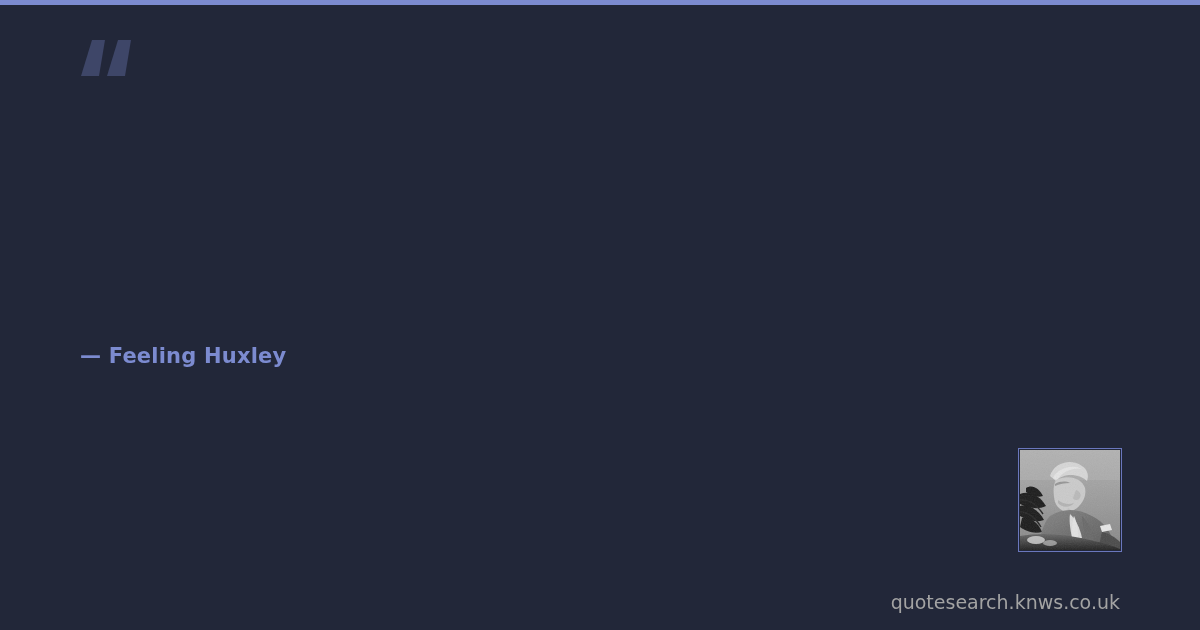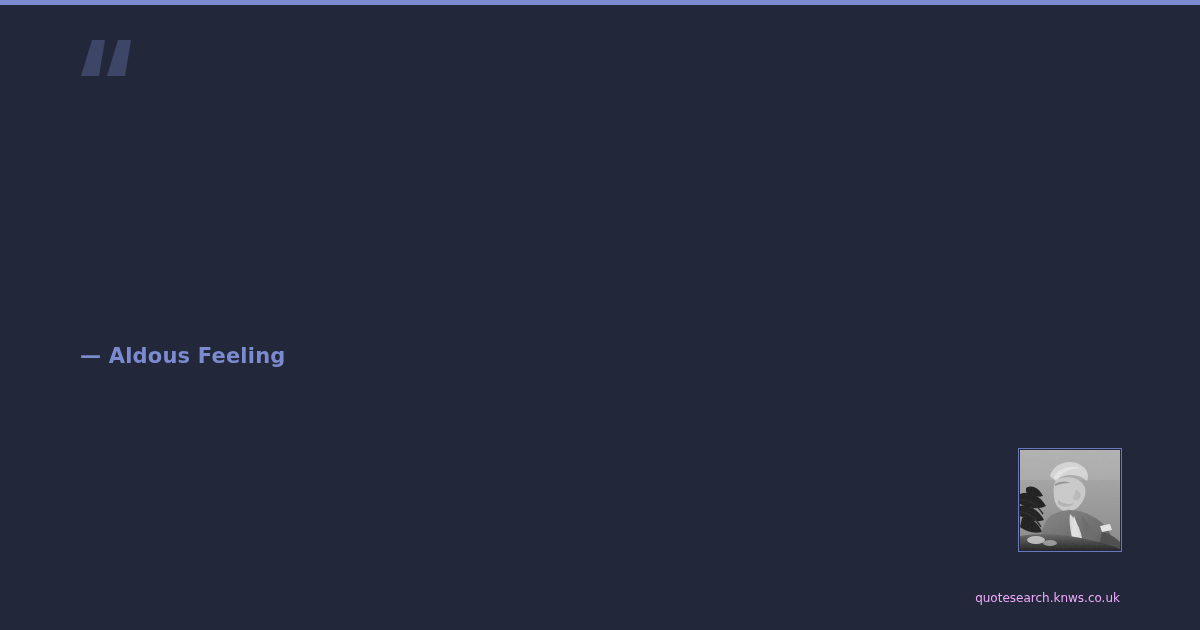--- a/index.html
+++ b/index.html
@@ -88,42 +88,42 @@
     display: block;
     width: 100px;
     height: 100px;
   }
 
   
   .footer-url {
     position: absolute;
     right: 80px;
     top: 591px;
-    font-size: 12px;
-    color: #f0abfc;
+    font-size: 19px;
+    color: #a3a3a3;
     white-space: nowrap;
     text-align: right;
   }
 </style>
 </head>
 <body>
 
 <div class="card">
 
   <div class="accent-bar"></div>
 
   <div class="quote-mark">
     <svg viewBox="0 0 60 50" xmlns="http://www.w3.org/2000/svg" aria-hidden="true">
       <path d="M3 40 L14 4 L27 4 L21 40 Z" fill="#3e4668"></path>
       <path d="M29 40 L40 4 L53 4 L47 40 Z" fill="#3e4668"></path>
     </svg>
   </div>
 
 
-  <div class="attribution">— Aldous Feeling</div>
+  <div class="attribution">— Feeling Huxley</div>
 
   <div class="portrait">
     <svg viewBox="0 0 100 100" xmlns="http://www.w3.org/2000/svg" aria-hidden="true">
       <defs>
         <linearGradient id="bgWall" x1="0" y1="0" x2="0" y2="1">
           <stop offset="0%" stop-color="#b9b9b9"></stop>
           <stop offset="55%" stop-color="#a3a3a3"></stop>
           <stop offset="100%" stop-color="#8e8e8e"></stop>
         </linearGradient>
         <linearGradient id="suitG" x1="0" y1="0" x2="1" y2="1">

